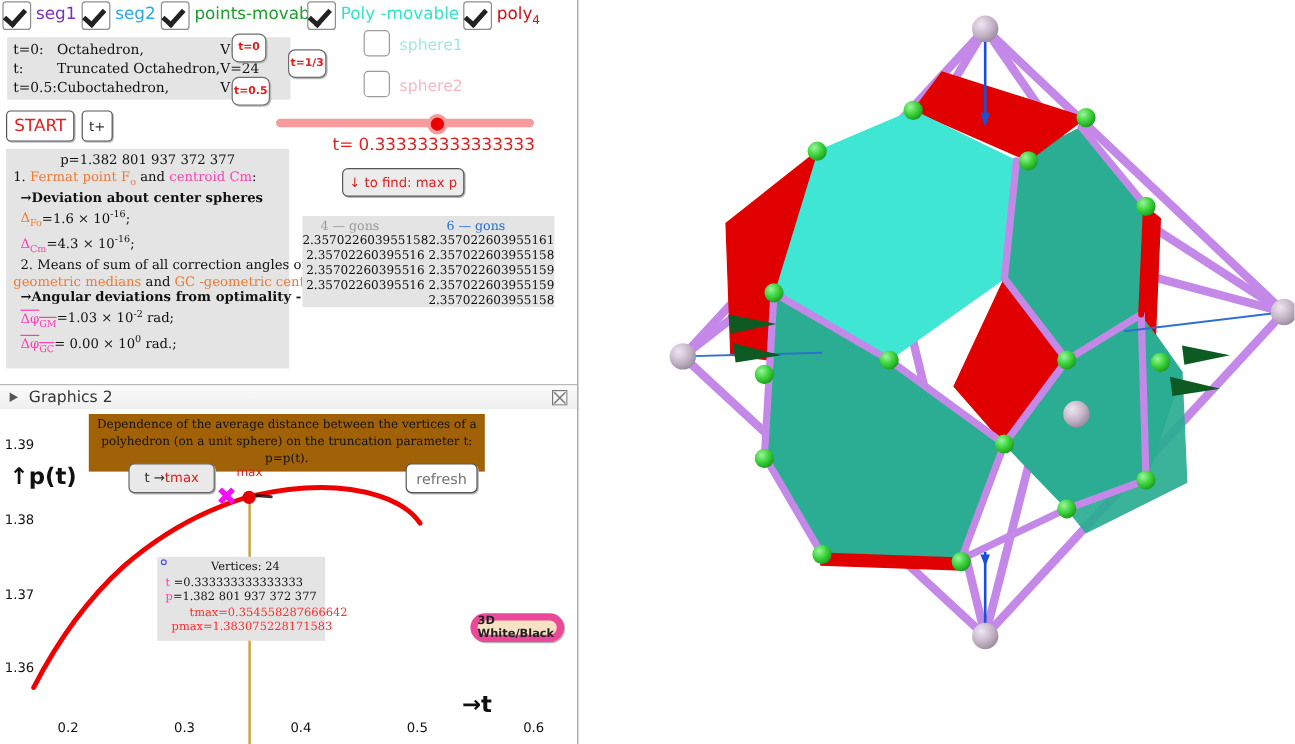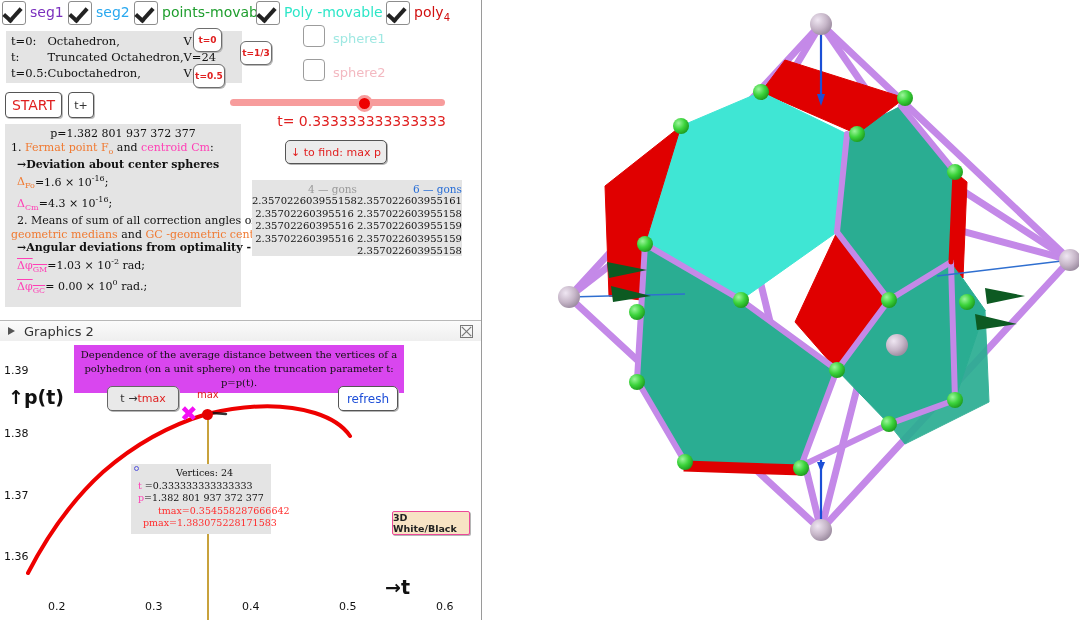--- a/index.html
+++ b/index.html
@@ -74,66 +74,66 @@
 
   
   #btn-maxp{position:absolute;left:285px;top:140px;width:102px;height:24px;background:#ececec;
     border:1px solid #555;border-radius:5px;box-shadow:1px 1px 0 #b5b5b5;
     display:flex;align-items:center;justify-content:center;font-size:11px;color:#e02020;box-sizing:border-box;}
 
   
   #gons{position:absolute;left:252px;top:180px;width:210px;height:76px;background:#e4e4e4;
     font-family:"DejaVu Serif","Liberation Serif",serif;font-size:10px;color:#111;}
   #gons .hdr{display:flex;padding-top:3px;}
-  #gons .hdr div{width:105px;text-align:right;font-size:10.5px;}
+  #gons .hdr div{width:105px;text-align:left;font-size:10.5px;margin-left:15px;}
   #gons .h4{color:#9a9a9a;}
   #gons .h6{color:#2a6fd6;}
   #gons .body{display:flex;}
   #gons .col{width:105px;}
   #gons .col div{text-align:center;line-height:12.5px;white-space:nowrap;}
 
   
   #g2head{position:absolute;left:0;top:320px;width:481px;height:21px;
     background:linear-gradient(#fbfbfb,#eeeeee);border-top:1px solid #b8b8b8;border-bottom:1px solid #b8b8b8;}
   #g2-arrow{position:absolute;left:8px;top:6px;width:0;height:0;
     border-left:7px solid #555;border-top:4.5px solid transparent;border-bottom:4.5px solid transparent;}
   #g2-title{position:absolute;left:24px;top:3px;font-size:13px;color:#333;}
   #g2-close{position:absolute;right:8px;top:4px;width:13px;height:13px;}
   #g2-close svg{display:block;}
 
   
   #chart{position:absolute;left:0;top:341px;width:481px;height:279px;background:#fff;overflow:hidden;}
-  #chart-title{position:absolute;left:74px;top:4px;width:330px;background:#d946ef;
+  #chart-title{position:absolute;left:74px;top:4px;width:330px;background:#a16207;
     font-family:"DejaVu Serif","Liberation Serif",serif;font-size:10px;color:#111;
     line-height:14px;padding:3px 4px;box-sizing:border-box;text-align:center;}
   .ytick{position:absolute;left:4px;font-size:11px;color:#111;font-family:"DejaVu Sans",sans-serif;}
   .xtick{position:absolute;font-size:11px;color:#111;font-family:"DejaVu Sans",sans-serif;}
   #ylabel{position:absolute;left:8px;top:45px;font-size:19px;font-weight:bold;color:#111;}
   #xlabel{position:absolute;left:385px;top:235px;font-size:19px;font-weight:bold;color:#111;}
   #btn-tmax{position:absolute;left:107px;top:45px;width:72px;height:25px;background:#e9e9e9;
     border:1px solid #666;border-radius:5px;box-shadow:1px 1px 0 #b5b5b5;
     display:flex;align-items:center;justify-content:center;font-size:11px;color:#333;box-sizing:border-box;}
   #btn-tmax .tm{color:#e02020;}
   #maxlab{position:absolute;left:197px;top:48px;font-size:10px;color:#e02020;}
   #btn-refresh{position:absolute;left:338px;top:45px;width:60px;height:25px;background:#fff;
     border:1px solid #555;border-radius:5px;box-shadow:1px 1px 0 #b5b5b5;
-    display:flex;align-items:center;justify-content:center;font-size:12px;color:#1d4ed8;box-sizing:border-box;}
+    display:flex;align-items:center;justify-content:center;font-size:12px;color:#737373;box-sizing:border-box;}
   #vline{position:absolute;left:207px;top:73px;width:1.5px;height:206px;background:#c8a23c;}
   #xmark{position:absolute;left:180px;top:408px;font-size:21px;color:#f40ff4;font-weight:bold;line-height:12px;}
   #maxdot{position:absolute;left:202px;top:409px;width:11px;height:11px;border-radius:50%;background:#e40000;}
   #tooltip{position:absolute;left:131px;top:464px;width:140px;background:#e4e4e4;
     font-family:"DejaVu Serif","Liberation Serif",serif;font-size:9.5px;color:#111;line-height:12.5px;padding:3px 0 4px 0;}
   #tooltip .tl{padding-left:7px;white-space:nowrap;}
   #tooltip .ctr{text-align:center;}
   #tt-dot{position:absolute;left:134px;top:466px;width:5px;height:5px;border-radius:50%;
     border:1.5px solid #5555dd;box-sizing:border-box;}
   .tt-red{color:#ff2d2d;}
   .tt-mag{color:#ff3fb5;}
   #btn-wb{position:absolute;left:392px;top:511px;width:78px;height:24px;background:#f7e3c4;
-    border:1px solid #ec4899;border-radius:2px;box-shadow:1px 1px 0 #b5b5b5;
+    border:6px solid #ec4899;border-radius:12px;box-shadow:1px 1px 0 #b5b5b5;
     display:flex;align-items:center;justify-content:center;font-size:9.5px;font-weight:bold;color:#222;box-sizing:border-box;}
 
   
   #view3d{position:absolute;left:0;top:0;width:594px;height:620px;}
   #view3d svg{display:block;}
 </style>
 </head>
 <body>
 
 <div id="root">

